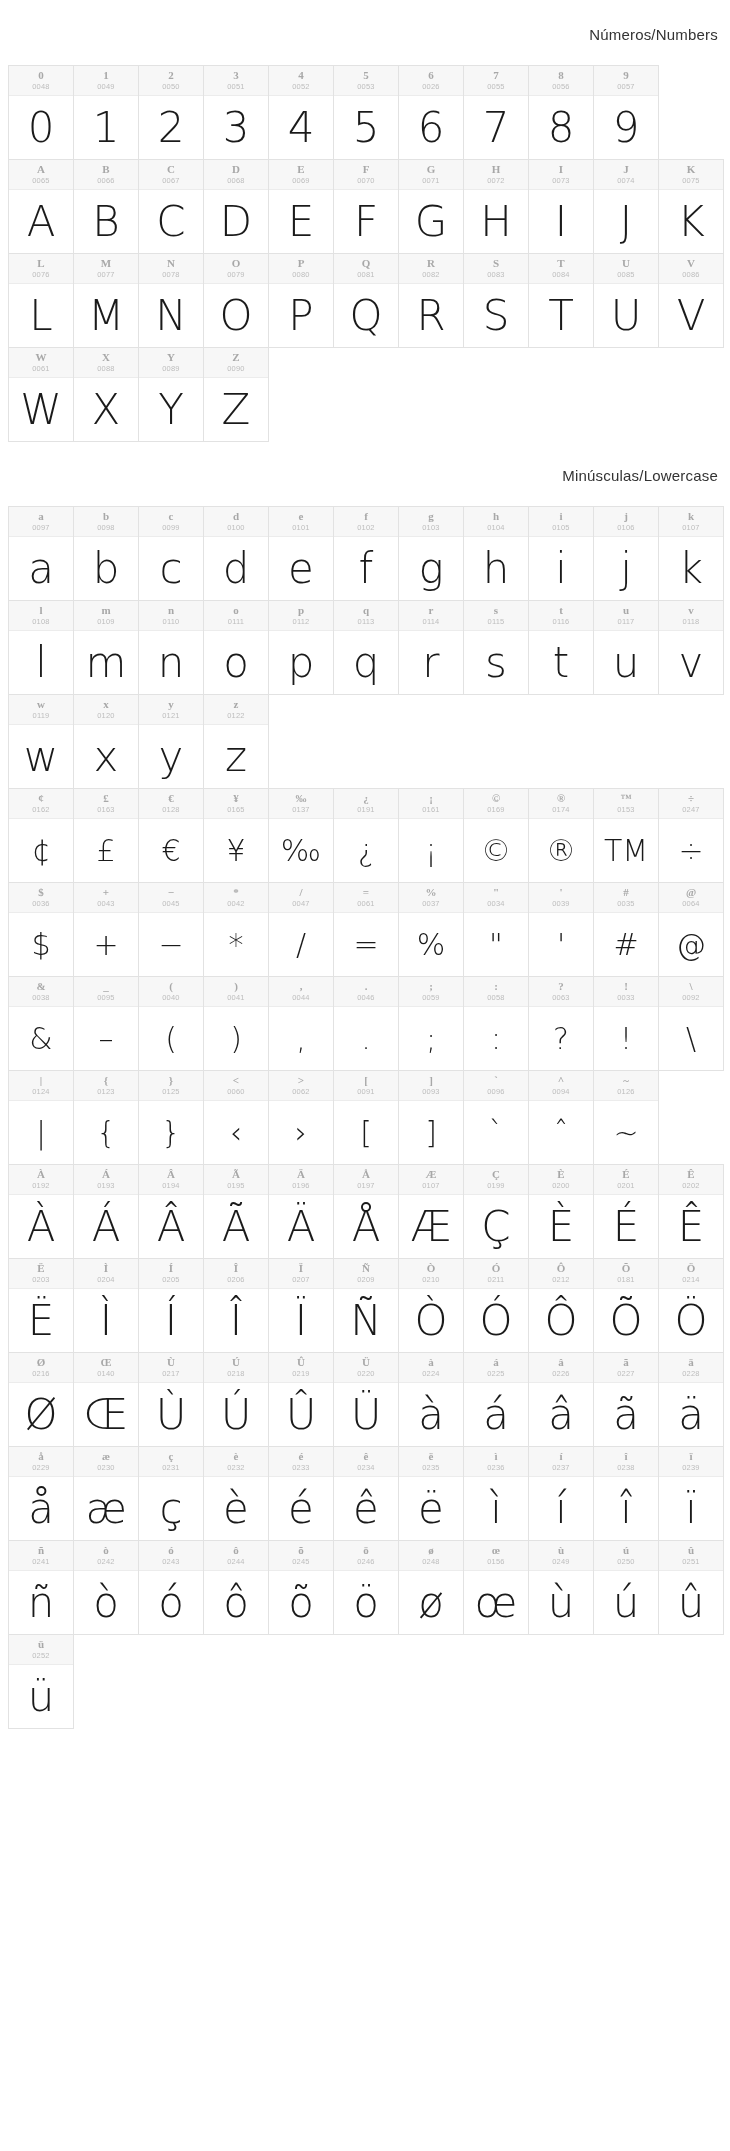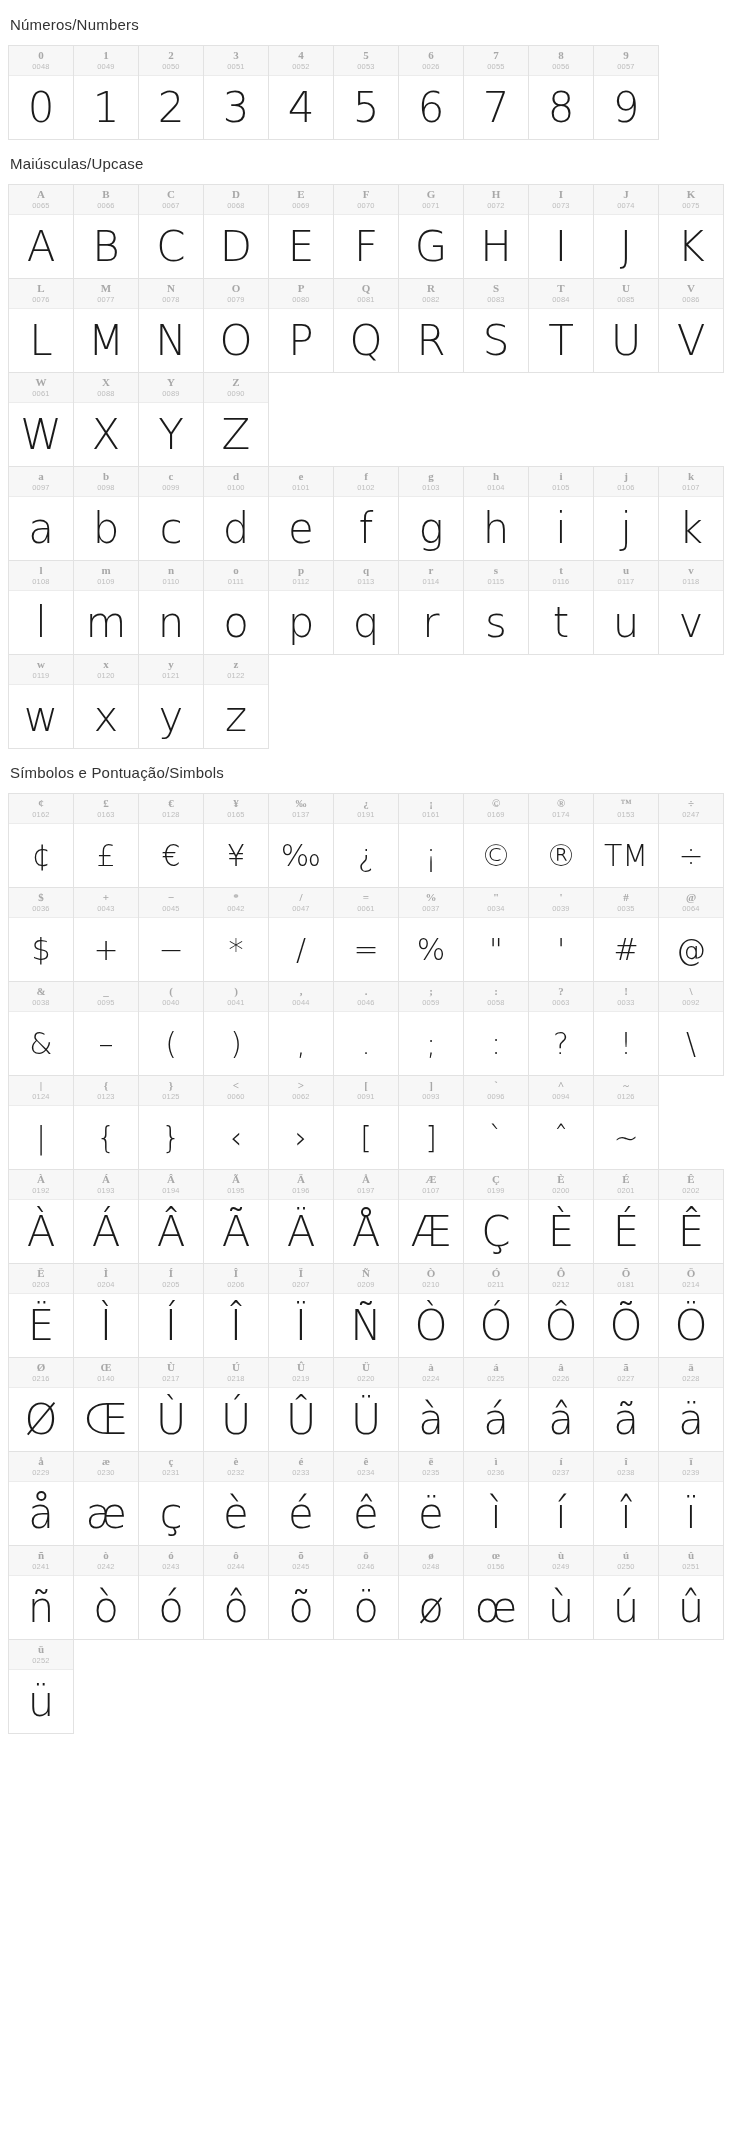--- a/index.html
+++ b/index.html
@@ -17,23 +17,24 @@
     box-sizing: border-box;
     padding: 0 0 24px 0;
   }
   .section {
     margin: 0 0 0 0;
   }
   .section-title {
     font-size: 15px;
     color: #333333;
     font-weight: normal;
-    margin: 2px;
+    margin: 12px;
     padding: 14px 0 10px 8px;
     letter-spacing: 0.2px;
+    text-align: right;
   }
   .glyph-grid {
     display: flex;
     flex-wrap: wrap;
     padding-left: 8px;
     box-sizing: border-box;
   }
   .glyph-cell {
     width: 66px;
     height: 95px;
@@ -159,21 +160,20 @@
           <div class="glyph-cell">
             <div class="glyph-head">
               <div class="glyph-name">9</div>
               <div class="glyph-code">0057</div>
             </div>
             <div class="glyph-body">9</div>
           </div>
         </div>
       </div>
       <div class="section">
-        <div class="section-title">Maiúsculas/Upcase</div>
         <div class="glyph-grid">
           <div class="glyph-cell">
             <div class="glyph-head">
               <div class="glyph-name">A</div>
               <div class="glyph-code">0065</div>
             </div>
             <div class="glyph-body">A</div>
           </div>
           <div class="glyph-cell">
             <div class="glyph-head">
@@ -346,20 +346,21 @@
           <div class="glyph-cell">
             <div class="glyph-head">
               <div class="glyph-name">Z</div>
               <div class="glyph-code">0090</div>
             </div>
             <div class="glyph-body">Z</div>
           </div>
         </div>
       </div>
       <div class="section">
+        <div class="section-title">Minúsculas/Lowercase</div>
         <div class="glyph-grid">
           <div class="glyph-cell">
             <div class="glyph-head">
               <div class="glyph-name">a</div>
               <div class="glyph-code">0097</div>
             </div>
             <div class="glyph-body">a</div>
           </div>
           <div class="glyph-cell">
             <div class="glyph-head">
@@ -532,21 +533,20 @@
           <div class="glyph-cell">
             <div class="glyph-head">
               <div class="glyph-name">z</div>
               <div class="glyph-code">0122</div>
             </div>
             <div class="glyph-body">z</div>
           </div>
         </div>
       </div>
       <div class="section">
-        <div class="section-title">Símbolos e Pontuação/Simbols</div>
         <div class="glyph-grid">
           <div class="glyph-cell">
             <div class="glyph-head">
               <div class="glyph-name">¢</div>
               <div class="glyph-code">0162</div>
             </div>
             <div class="glyph-body small">¢</div>
           </div>
           <div class="glyph-cell">
             <div class="glyph-head">

